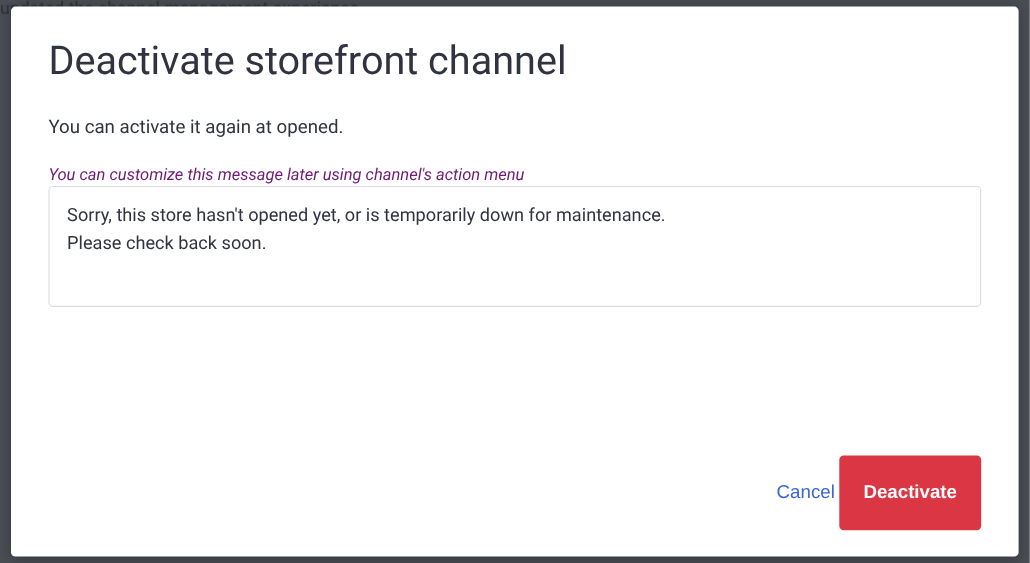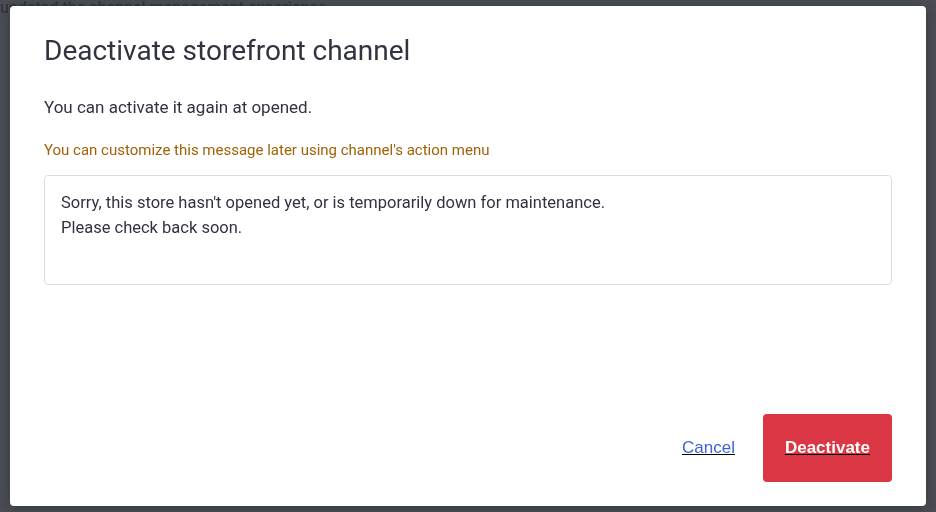--- a/index.html
+++ b/index.html
@@ -39,63 +39,62 @@
       right: 10px;
       bottom: 6px;
       background: #ffffff;
       border-radius: 4px;
       box-shadow: 0 2px 12px rgba(0,0,0,0.3);
       padding: 28px 34px 24px 34px;
       display: flex;
       flex-direction: column;
     }
     .modal-title {
-      font-size: 28px;
+      font-size: 36px;
       font-weight: 400;
       color: #313440;
       margin-bottom: 28px;
     }
     .modal-body-text {
       font-size: 17px;
       color: #313440;
       line-height: 1.5;
       margin-bottom: 20px;
     }
     .section-label {
       font-size: 17px;
       font-weight: 600;
       color: #313440;
       margin-bottom: 6px;
     }
     .section-sublabel {
       font-size: 15px;
-      color: #a16207;
-      margin-bottom: 16px;
+      color: #701a75;
+      margin-bottom: 1px;
+      font-style: italic;
     }
     .textarea-field {
       width: 100%;
       border: 1px solid #d9dce3;
       border-radius: 4px;
       padding: 14px 16px;
       font-size: 16.5px;
       color: #313440;
       font-family: inherit;
       line-height: 1.55;
       resize: none;
       height: 110px;
       outline: none;
     }
     .modal-footer {
       margin-top: auto;
       display: flex;
       justify-content: flex-end;
       align-items: center;
-      gap: 24px;
       padding-top: 20px;
-      text-decoration: underline;
     }
     .btn-cancel {
       background: none;
       border: none;
       color: #3a64d8;
       font-size: 17px;
       font-weight: 500;
       cursor: pointer;
       padding: 8px 4px;
     }

